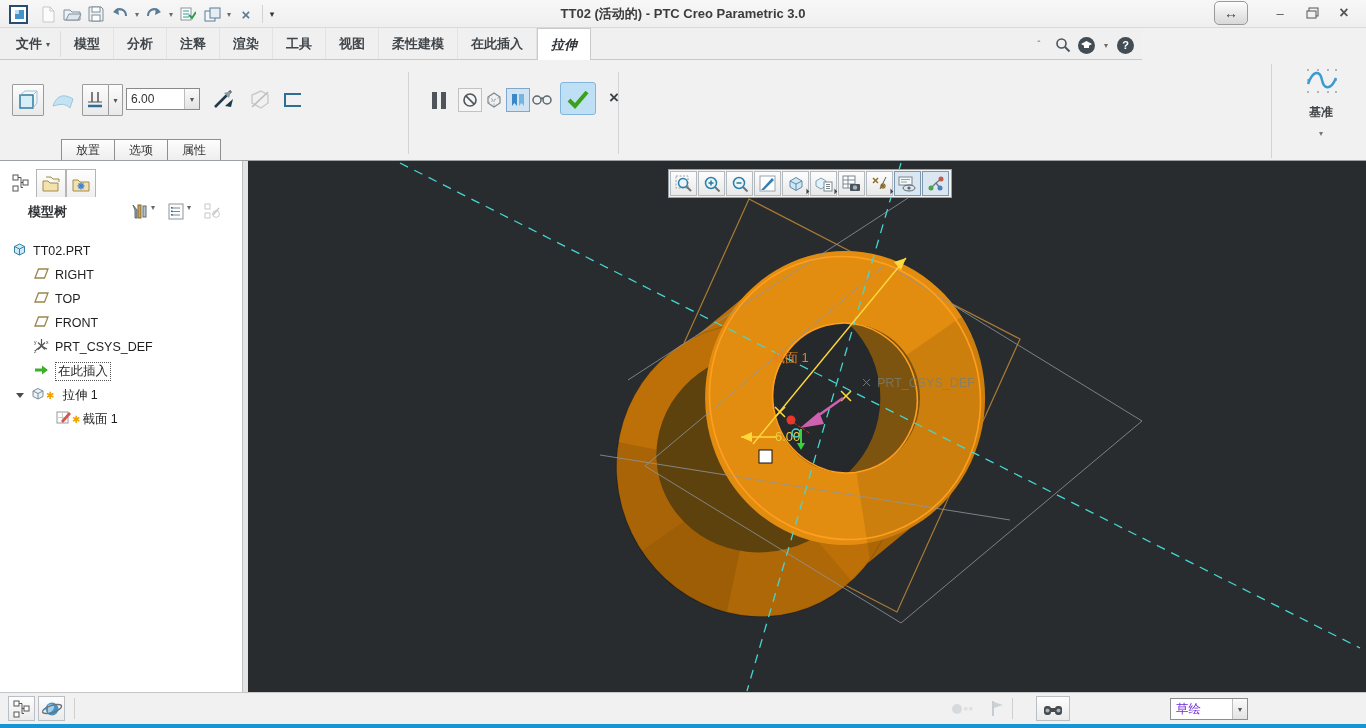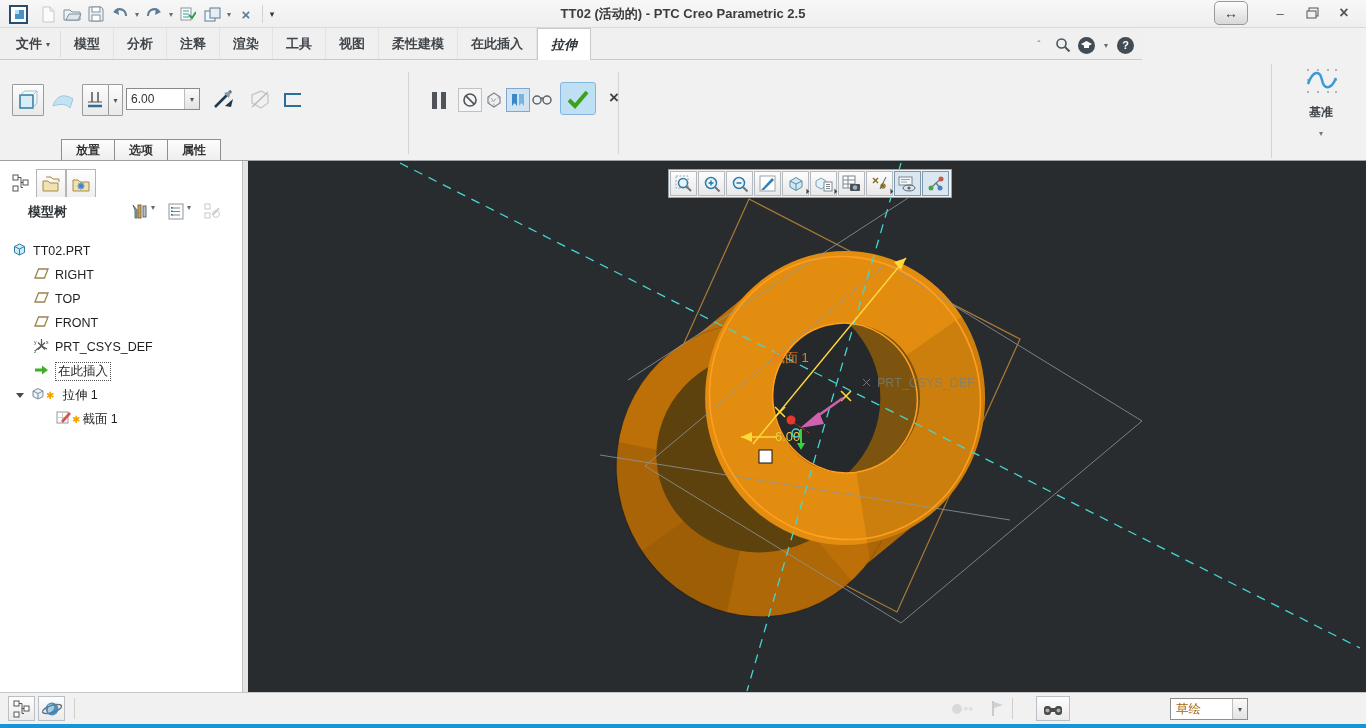--- a/index.html
+++ b/index.html
@@ -62,21 +62,21 @@
     display:flex; align-items:center; justify-content:center; }
   #cancel-btn { position:absolute; left:602px; top:26px; width:24px; height:24px;
     display:flex; align-items:center; justify-content:center; color:#3c4246;
     font-size:17px; font-weight:bold; }
   #datum-group { position:absolute; left:1276px; top:0; width:90px; height:100px; text-align:center; }
   #datum-group .glabel { font-size:12px; font-weight:bold; color:#3f4347; margin-top:4px; }
   #datum-group .gcaret { font-size:8px; color:#777; margin-top:8px; }
   .panel-tabs { position:absolute; left:62px; bottom:0; display:flex; }
   .ptab { height:21px; padding:0 14px; border:1px solid #8f8f8f; border-bottom:none; margin-left:-1px;
     background:linear-gradient(#fdfdfd,#eeeeee); display:flex; align-items:center;
-    font-size:12px; font-weight:bold; color:#333; }
+    font-size:12px; font-weight:normal; color:#333; }
 
   
   #main { position:absolute; left:0; top:161px; width:1366px; height:531px; }
   #navigator { position:absolute; left:0; top:0; width:243px; height:531px; background:#ffffff;
     border-right:1px solid #c0c0c0; }
   #sash { position:absolute; left:243px; top:0; width:5px; height:531px; background:#e3e3e3; }
   .navtabs { position:absolute; left:6px; top:8px; display:flex; align-items:flex-end; }
   .navtab { width:30px; height:28px; display:flex; align-items:center; justify-content:center;
     border:1px solid transparent; }
   .navtab.framed { border:1px solid #b5b5b5; border-bottom:none; background:linear-gradient(#fefefe,#efefef); }
@@ -105,21 +105,21 @@
     transform:rotate(-45deg); }
 
   
   #statusbar { position:absolute; left:0; top:692px; width:1366px; height:32px; background:#f1f1f1;
     border-top:1px solid #c6c6c6; }
   .sbtn { position:absolute; top:3px; width:27px; height:25px; border:1px solid #b9bfc4;
     background:linear-gradient(#fdfdfd,#ebebeb); display:flex; align-items:center; justify-content:center; }
   .ssep { position:absolute; top:5px; width:1px; height:21px; background:#cfcfcf; }
   #filter-combo { position:absolute; right:118px; top:5px; width:78px; height:22px;
     border:1px solid #8d8d8d; background:#fff; display:flex; }
-  #filter-combo .val { flex:1; font-size:12.5px; color:#a16207; padding:2px 5px; }
+  #filter-combo .val { flex:1; font-size:12.5px; color:#6d28d9; padding:2px 5px; }
   #bluestrip { position:absolute; left:0; top:724px; width:1366px; height:4px; background:#1794d4; }
 </style>
 </head>
 <body>
 
 <div id="titlebar">
   <div class="qat">
     <span class="qbtn">
       <svg width="19" height="19">
           <rect x="1" y="1" width="17" height="17" fill="#fff" stroke="#274d75" stroke-width="2"></rect>
@@ -175,21 +175,21 @@
           <rect x="1" y="4" width="10" height="10" fill="#f4f7f9" stroke="#5b7c96"></rect>
           <rect x="6" y="1" width="10" height="10" fill="#e7eef3" stroke="#5b7c96"></rect>
         </svg>
     </span>
     <span class="qdrop">▾</span>
     <span class="qbtn" style="font-weight:bold; font-size:15px; color:#5b7c96;">×</span>
     <span class="qsep"></span>
     <span class="qdrop" style="color:#333; font-size:9px;">▾</span>
   </div>
 
-  <div id="win-title">TT02 (活动的) - PTC Creo Parametric 2.5</div>
+  <div id="win-title">TT02 (活动的) - PTC Creo Parametric 3.0</div>
 
   <div id="resize-pill">↔</div>
   <div class="winctl" style="right:6px;">
     <span class="wbtn">–</span>
     <span class="wbtn">
       <svg width="13" height="12">
           <rect x="3" y="1" width="9" height="8" fill="none" stroke="#555"></rect>
           <rect x="1" y="4" width="9" height="7" fill="#f1f1f1" stroke="#555"></rect>
         </svg>
     </span>

